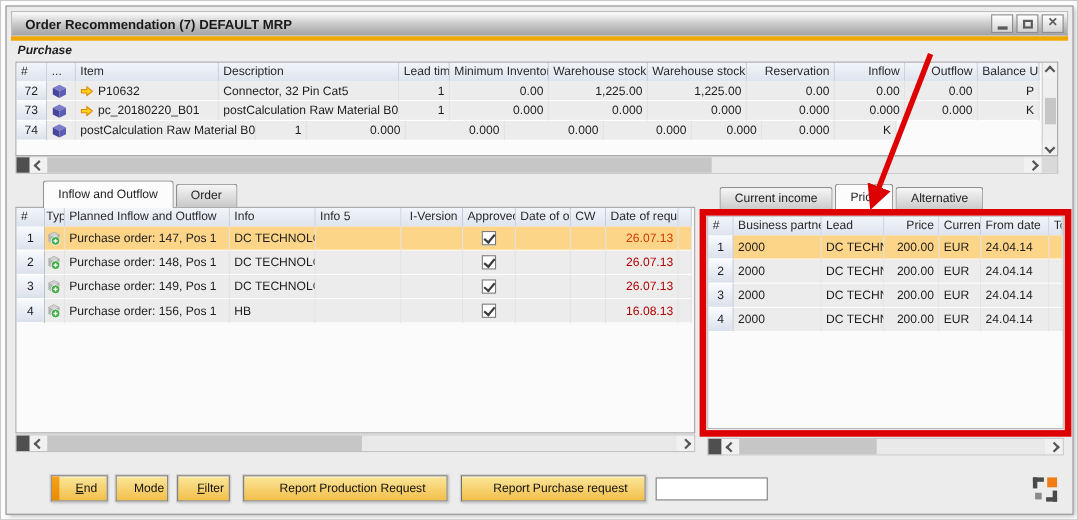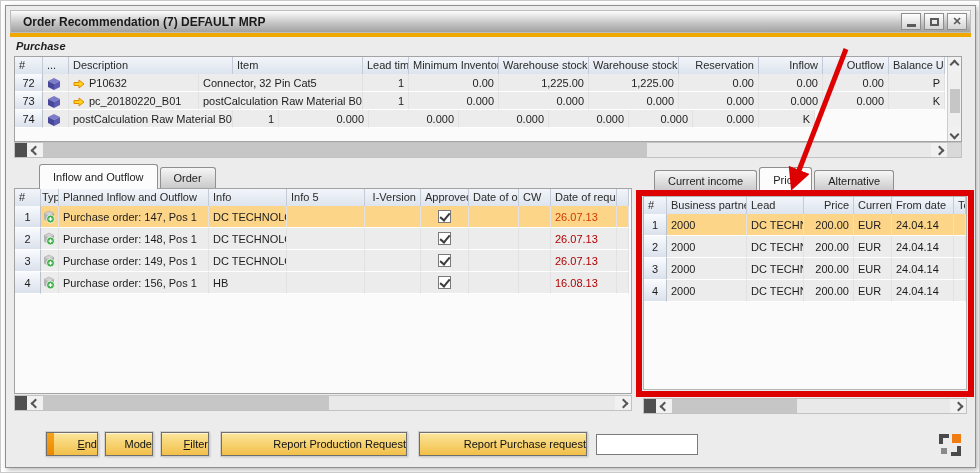--- a/index.html
+++ b/index.html
@@ -23,21 +23,21 @@
   
   .panel{position:absolute;box-sizing:border-box;border:1px solid #a3a3a3;background:#fbfbfb;overflow:hidden;}
   .grow{display:flex;}
   .grow .c{box-sizing:border-box;padding:0 4px;overflow:hidden;white-space:nowrap;border-right:1px solid #e2e2e5;}
   .ghead .c{background:linear-gradient(#f2f5fa,#dde4ee);border-right:1px solid #c4cbd7;color:#2a2a2a;}
   .ghead{height:17px;}.ghead .c{line-height:17px;}
   .r .c{background:#ececec;border-bottom:1px solid #fff;}
   .num{background:linear-gradient(#f8fafd,#dbe1ec) !important;border-right:1px solid #b9c1cd !important;text-align:center;}
   .rt{text-align:right;}
   .hl .c{background:#fcd588;}
-  .dred{color:#b00000;}
+  .dred{color:#b00000;text-align:right;}
   .hl .dred{color:#cf3a00;}
   .gfill{background:#fbfbfb;flex:1;}
   
   .row-u{height:18px;}.row-u .c{line-height:18px;}
   .row-l{height:22px;}.row-l .c{line-height:22px;display:flex;align-items:center;}
   .row-l .c.txt{display:block;line-height:22px;}
   
   .u1{width:28px}.u2{width:26px}.u3{width:130px}.u4{width:164px}.u5{width:46px}.u6{width:90px}
   .u7{width:90px}.u8{width:90px}.u9{width:80px}.u10{width:64px}.u11{width:66px}.u12{width:56px}
   
@@ -65,21 +65,21 @@
   .tab{height:21px;line-height:21px;padding:0 13px;margin-right:2px;border:1px solid #8f8f8f;border-bottom:none;
        border-radius:3px 3px 0 0;background:linear-gradient(#f6f6f6,#c7c7c7);position:relative;text-align:right;}
   .tab.active{background:#fcfcfc;height:24px;line-height:24px;z-index:3;}
   
   .cb{width:13px;height:13px;background:#fff;border:1px solid #7a7a7a;box-sizing:border-box;position:relative;margin:0 auto;}
   .cb .tick{position:absolute;left:3px;top:0px;width:4px;height:8px;border-right:2px solid #3c3c3c;border-bottom:2px solid #3c3c3c;transform:rotate(40deg);}
   
   .icn{display:inline-flex;vertical-align:middle;}
   
   .ybtn{position:absolute;height:24px;box-sizing:border-box;border:1px solid #6f6f6f;outline:1px solid #cfcfcf;
-        background:linear-gradient(#fbe69b,#f2bf49);text-align:right;line-height:22px;color:#111;
+        background:linear-gradient(#fbe69b,#f2bf49);text-align:center;line-height:22px;color:#111;
         box-shadow:1px 1px 2px rgba(0,0,0,.25), inset 0 1px 0 rgba(255,255,255,.6);overflow:hidden;padding-left:13px;}
   .accel::first-letter{text-decoration:underline;}
   .ybtn.default::before{content:"";position:absolute;left:0;top:0;bottom:0;width:7px;
         background:linear-gradient(#f6a21c,#e98a00);}
   .fld{position:absolute;height:21px;box-sizing:border-box;border:1px solid #7a7a7a;background:#fff;padding:0 4px;font:inherit;}
   
   .redrect{position:absolute;left:630px;top:184px;width:338px;height:207px;border:6px solid #de0101;box-sizing:border-box;
            z-index:40;pointer-events:none;}
   .arrow-overlay{position:absolute;left:0;top:0;width:980px;height:473px;z-index:50;pointer-events:none;}
   
@@ -110,22 +110,22 @@
       </span>
     </div>
     <div class="accent"></div>
     <div class="purchase">Purchase</div>
 
     <div class="panel" style="left:8px;top:50px;width:948px;height:86px;">
       <div style="position:absolute;left:0;top:0;right:14px;bottom:0;display:flex;flex-direction:column;">
         <div class="grow ghead">
           <div class="c u1">#</div>
           <div class="c u2">...</div>
+          <div class="c u3">Item</div>
           <div class="c u4">Description</div>
-          <div class="c u3">Item</div>
           <div class="c u5 rt">Lead time</div>
           <div class="c u6 rt">Minimum Inventory</div>
           <div class="c u7 rt">Warehouse stock</div>
           <div class="c u8 rt">Warehouse stock</div>
           <div class="c u9 rt">Reservation</div>
           <div class="c u10 rt">Inflow</div>
           <div class="c u11 rt">Outflow</div>
           <div class="c u12 rt">Balance U</div>
         </div>
 

